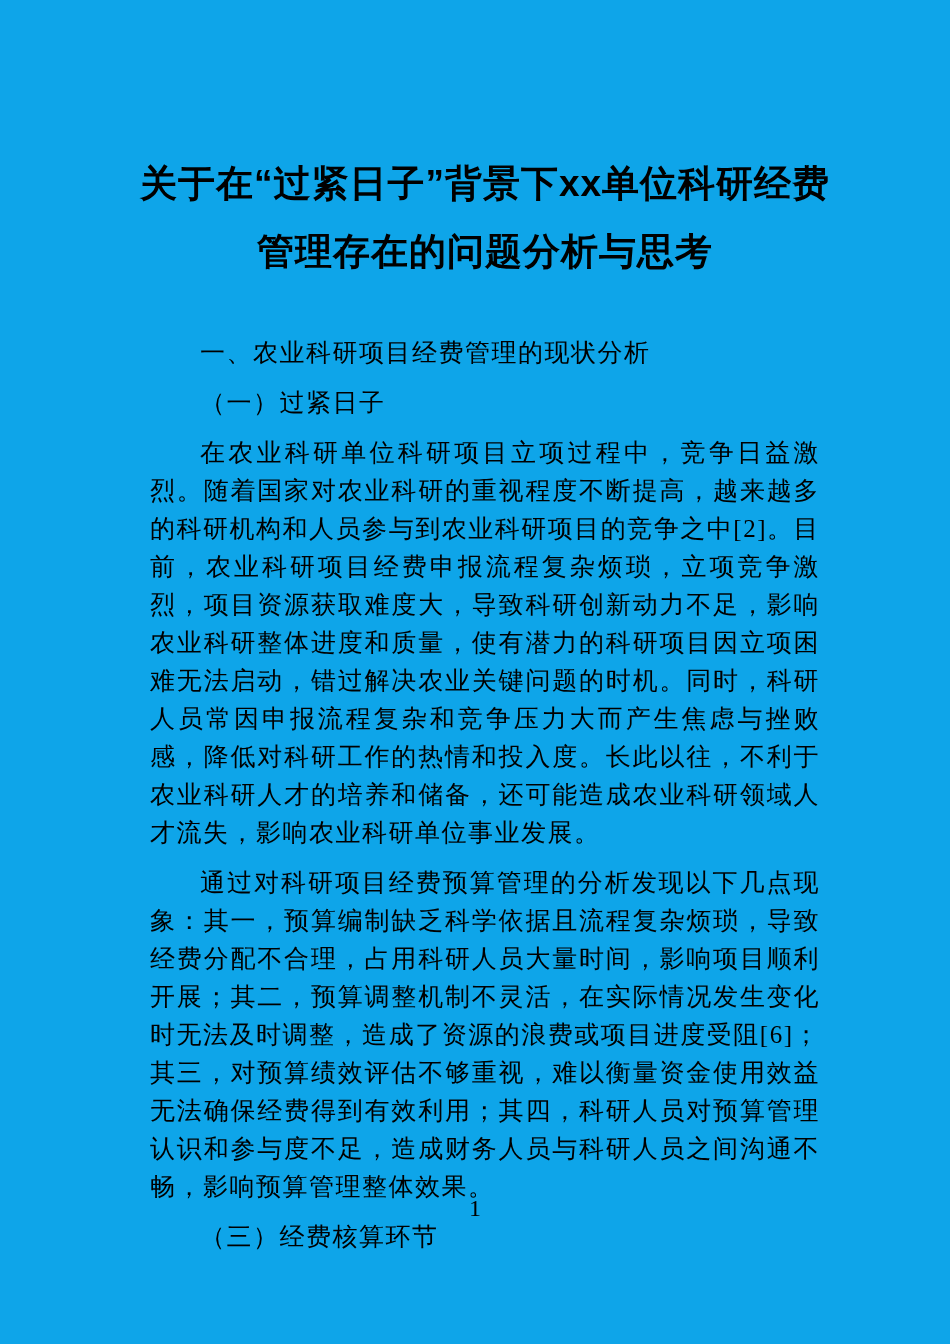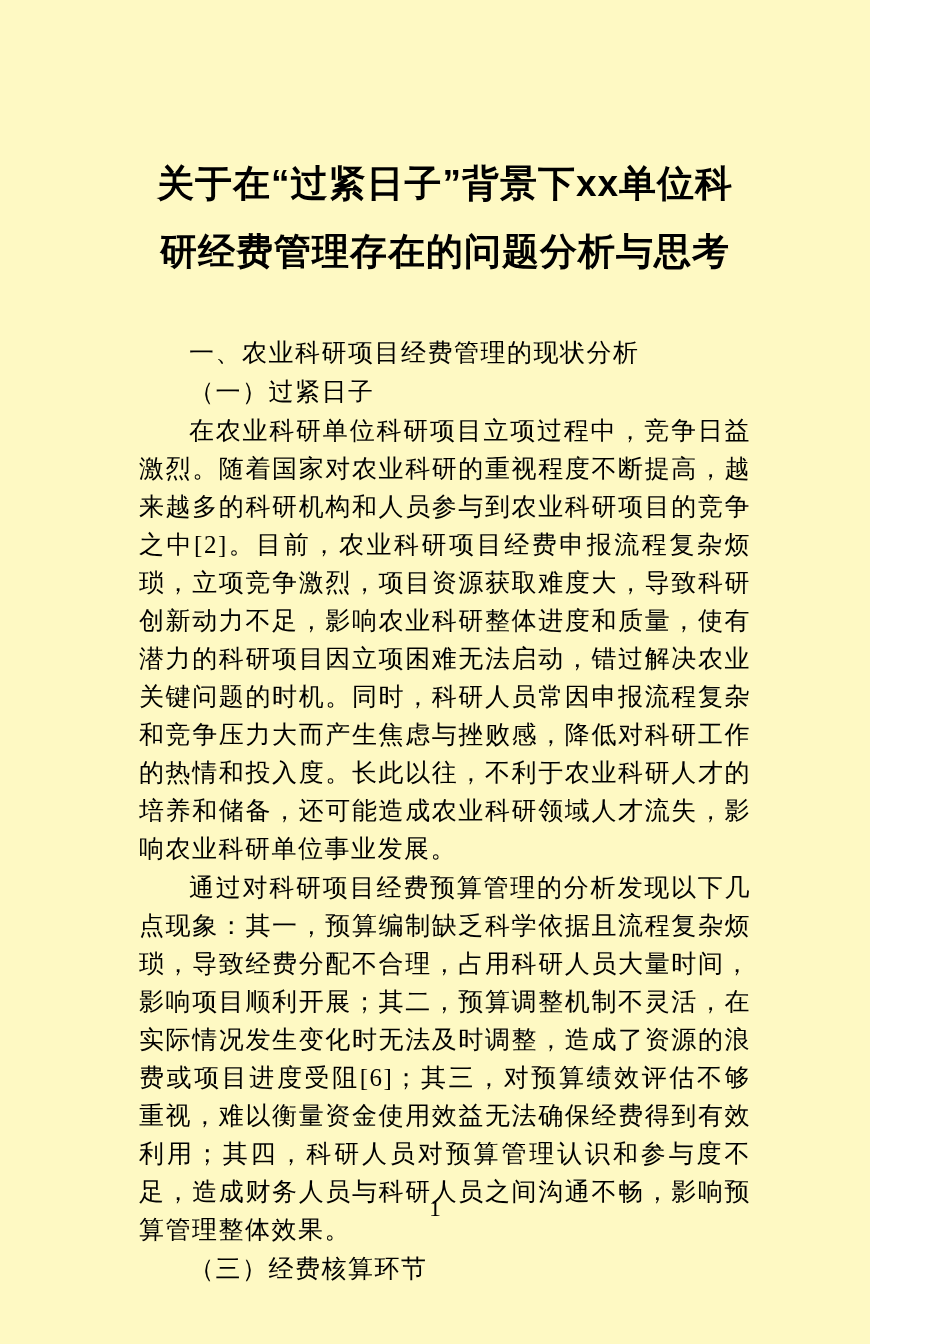--- a/index.html
+++ b/index.html
@@ -10,36 +10,36 @@
   body {
     width: 950px;
     height: 1344px;
     color: #000000;
     font-family: "Liberation Serif", "DejaVu Serif", serif;
     overflow: hidden;
   }
   .page {
     position: relative;
     box-sizing: border-box;
-    width: 870px;
+    width: 950px;
     height: 1344px;
     padding: 150px 118px 0 138px;
-    background: #fef9c3;
+    background: #0ea5e9;
   }
   .title {
     margin: 0 0 48px 0;
     font-family: "Liberation Sans", "DejaVu Sans", sans-serif;
     font-weight: bold;
     font-size: 37px;
     line-height: 68px;
     text-align: center;
     letter-spacing: 1px;
   }
   .para {
-    margin: 1px;
+    margin: 12px;
     font-size: 25px;
     line-height: 38px;
     letter-spacing: 1.5px;
     text-indent: 2em;
     text-align: justify;
     font-weight: 500;
   }
   .heading {
     text-align: left;
   }

